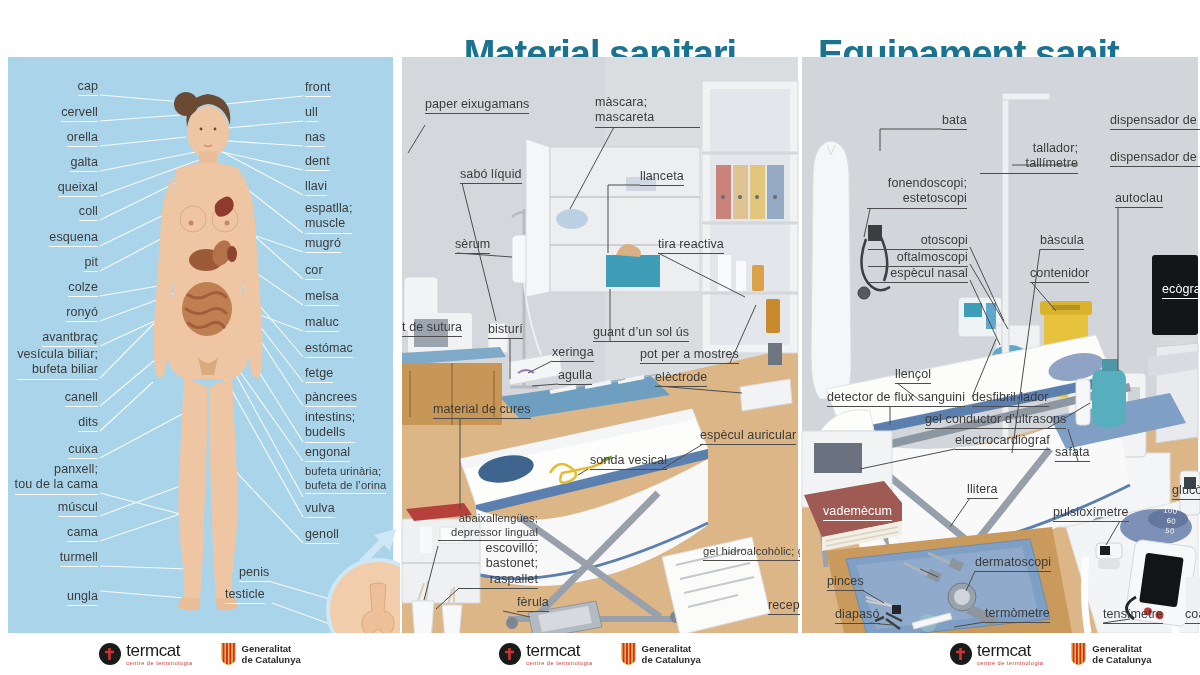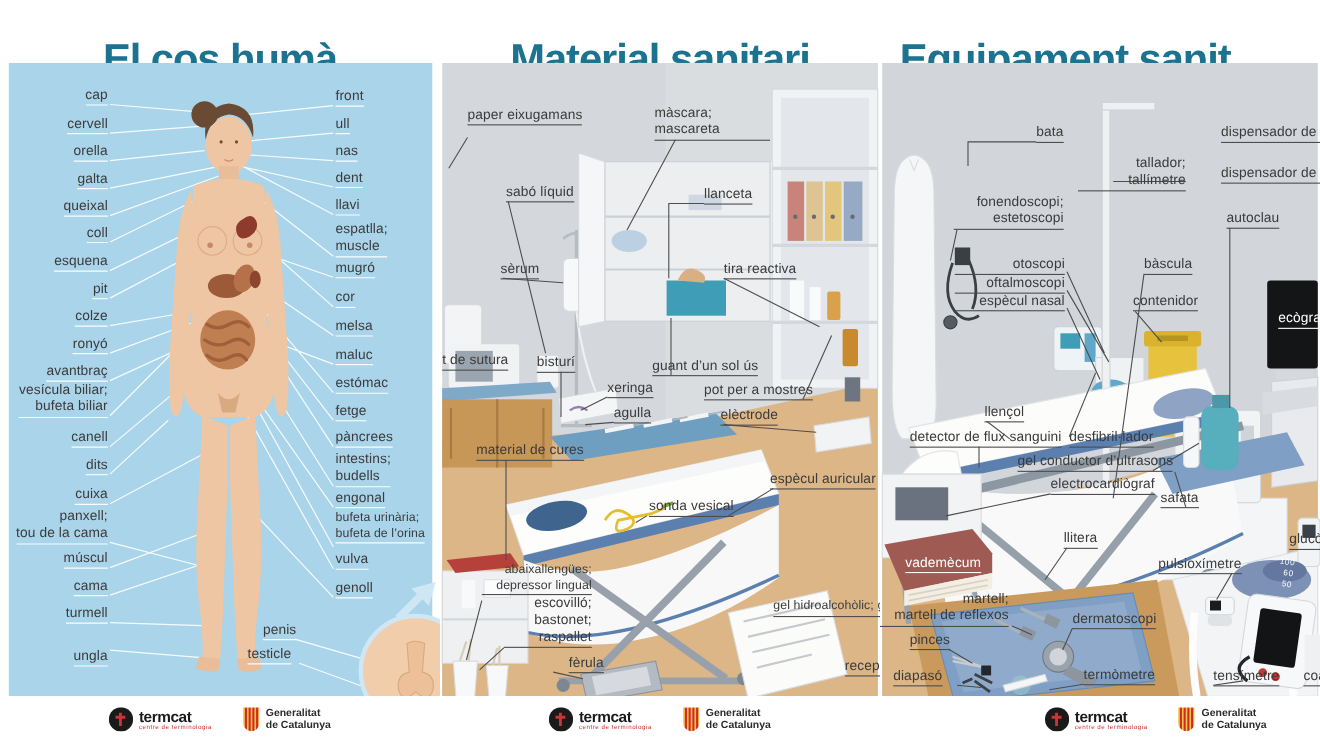--- a/index.html
+++ b/index.html
@@ -15,32 +15,31 @@
     padding-bottom:1px;letter-spacing:.1px}
   .uw{border-bottom:1.3px solid rgba(255,255,255,.95)}
   .ud{border-bottom:1.3px solid #4d4d4d}
   .tr{text-align:right}.tc{}.nw{white-space:nowrap}
   .sm{font-size:11.2px}
   .wlb{color:#fff;border-color:#fff}
   .digits{font-size:7.5px;line-height:1.35;color:#fff;text-align:right;transform:rotate(8deg);letter-spacing:.5px}
   .pfooter{position:absolute;left:0;top:633px;width:400px;height:42px;background:#fff;
     display:flex;align-items:center;justify-content:center;gap:28px}
   .brand{display:flex;align-items:center;gap:5px}
-  .brand-txt .w{font-size:14px;font-weight:bold;color:#1b1b1b;letter-spacing:-.4px;line-height:1}
+  .brand-txt .w{font-size:17px;font-weight:normal;color:#1b1b1b;letter-spacing:-.4px;line-height:1}
   .brand-txt .s{font-size:5.6px;color:#cc3333;letter-spacing:.5px;margin-top:1px}
   .gov{display:flex;align-items:center;gap:6px}
   .gov .t{font-size:9.5px;font-weight:bold;color:#2b2b2b;line-height:1.2}
 </style>
 </head>
 <body>
 
 <div class="poster">
 
   <section class="panel" style="left:0">
-    <h1 class="ptitle">El cos humà</h1>
     <div class="scene">
       <svg class="art" width="400" height="576" viewBox="0 0 400 576">
         <rect x="8" y="0" width="385" height="576" fill="#a9d4ea"></rect>
         <g stroke="#fff" stroke-width="1.1" opacity=".9" fill="none">
           <path d="M100,38 L183,45 M100,64 L193,57 M100,89 L186,80 M100,114 L196,95 M100,139 L199,103 M100,163 L198,115 M100,189 L176,152 M100,214 L193,165 M100,239 L164,228 M100,264 L192,230 M100,289 L159,262 M100,321 L200,220 M100,349 L156,302 M100,374 L153,325 M100,401 L186,355 M100,436 L184,458 M100,459 L191,425 M100,484 L186,455 M100,509 L191,512 M100,534 L197,542"></path>
           <path d="M303,39 L216,48 M303,64 L217,72 M303,89 L214,83 M303,113 L213,93 M303,138 L213,90 M303,176 L238,125 M303,195 L230,170 M303,222 L224,152 M303,248 L230,198 M303,274 L244,252 M303,300 L220,202 M303,325 L212,207 M303,349 L217,217 M303,385 L217,248 M303,404 L224,292 M303,440 L214,278 M303,460 L212,298 M303,486 L224,402 M268,524 L340,545 M272,546 L338,570"></path>
         </g>
         <g>
           <circle cx="186" cy="47" r="12" fill="#6a4a33"></circle>
           <ellipse cx="208" cy="75" rx="21" ry="26" fill="#eec6a3"></ellipse>
@@ -448,25 +447,23 @@
       <div class="lb ud" style="top:310px;left:95px">llençol</div>
       <div class="lb ud nw" style="top:333px;left:27px">detector de flux sanguini</div>
       <div class="lb ud nw" style="top:333px;left:172px">desfibril·lador</div>
       <div class="lb ud nw" style="top:355px;left:125px">gel conductor d’ultrasons</div>
       <div class="lb ud nw" style="top:376px;left:155px">electrocardiògraf</div>
       <div class="lb ud" style="top:388px;left:255px">safata</div>
       <div class="lb ud" style="top:425px;left:167px">llitera</div>
       <div class="lb ud wlb" style="top:447px;left:23px">vademècum</div>
       <div class="lb ud" style="top:448px;left:253px">pulsioxímetre</div>
       <div class="lb ud nw" style="top:426px;left:372px">glucò</div>
-      <div class="lb ud tr" style="top:480px;left:0;width:117px">martell;
-martell de reflexos</div>
       <div class="lb ud" style="top:498px;left:175px">dermatoscopi</div>
       <div class="lb ud" style="top:517px;left:27px">pinces</div>
-      <div class="lb ud" style="top:550px;left:12px">diapasó</div>
+      <div class="lb ud" style="top:550px;left:35px">diapasó</div>
       <div class="lb ud" style="top:549px;left:185px">termòmetre</div>
       <div class="lb ud" style="top:550px;left:303px">tensímetre</div>
       <div class="lb ud nw" style="top:550px;left:385px">coagu</div>
       <div class="lb digits" style="top:448px;left:346px;width:30px">100
 60
 50</div>
     </div>
     <footer class="pfooter" style="justify-content:flex-start;padding-left:150px;box-sizing:border-box">
       <div class="brand">
         <svg width="22" height="22" viewBox="0 0 22 22">

